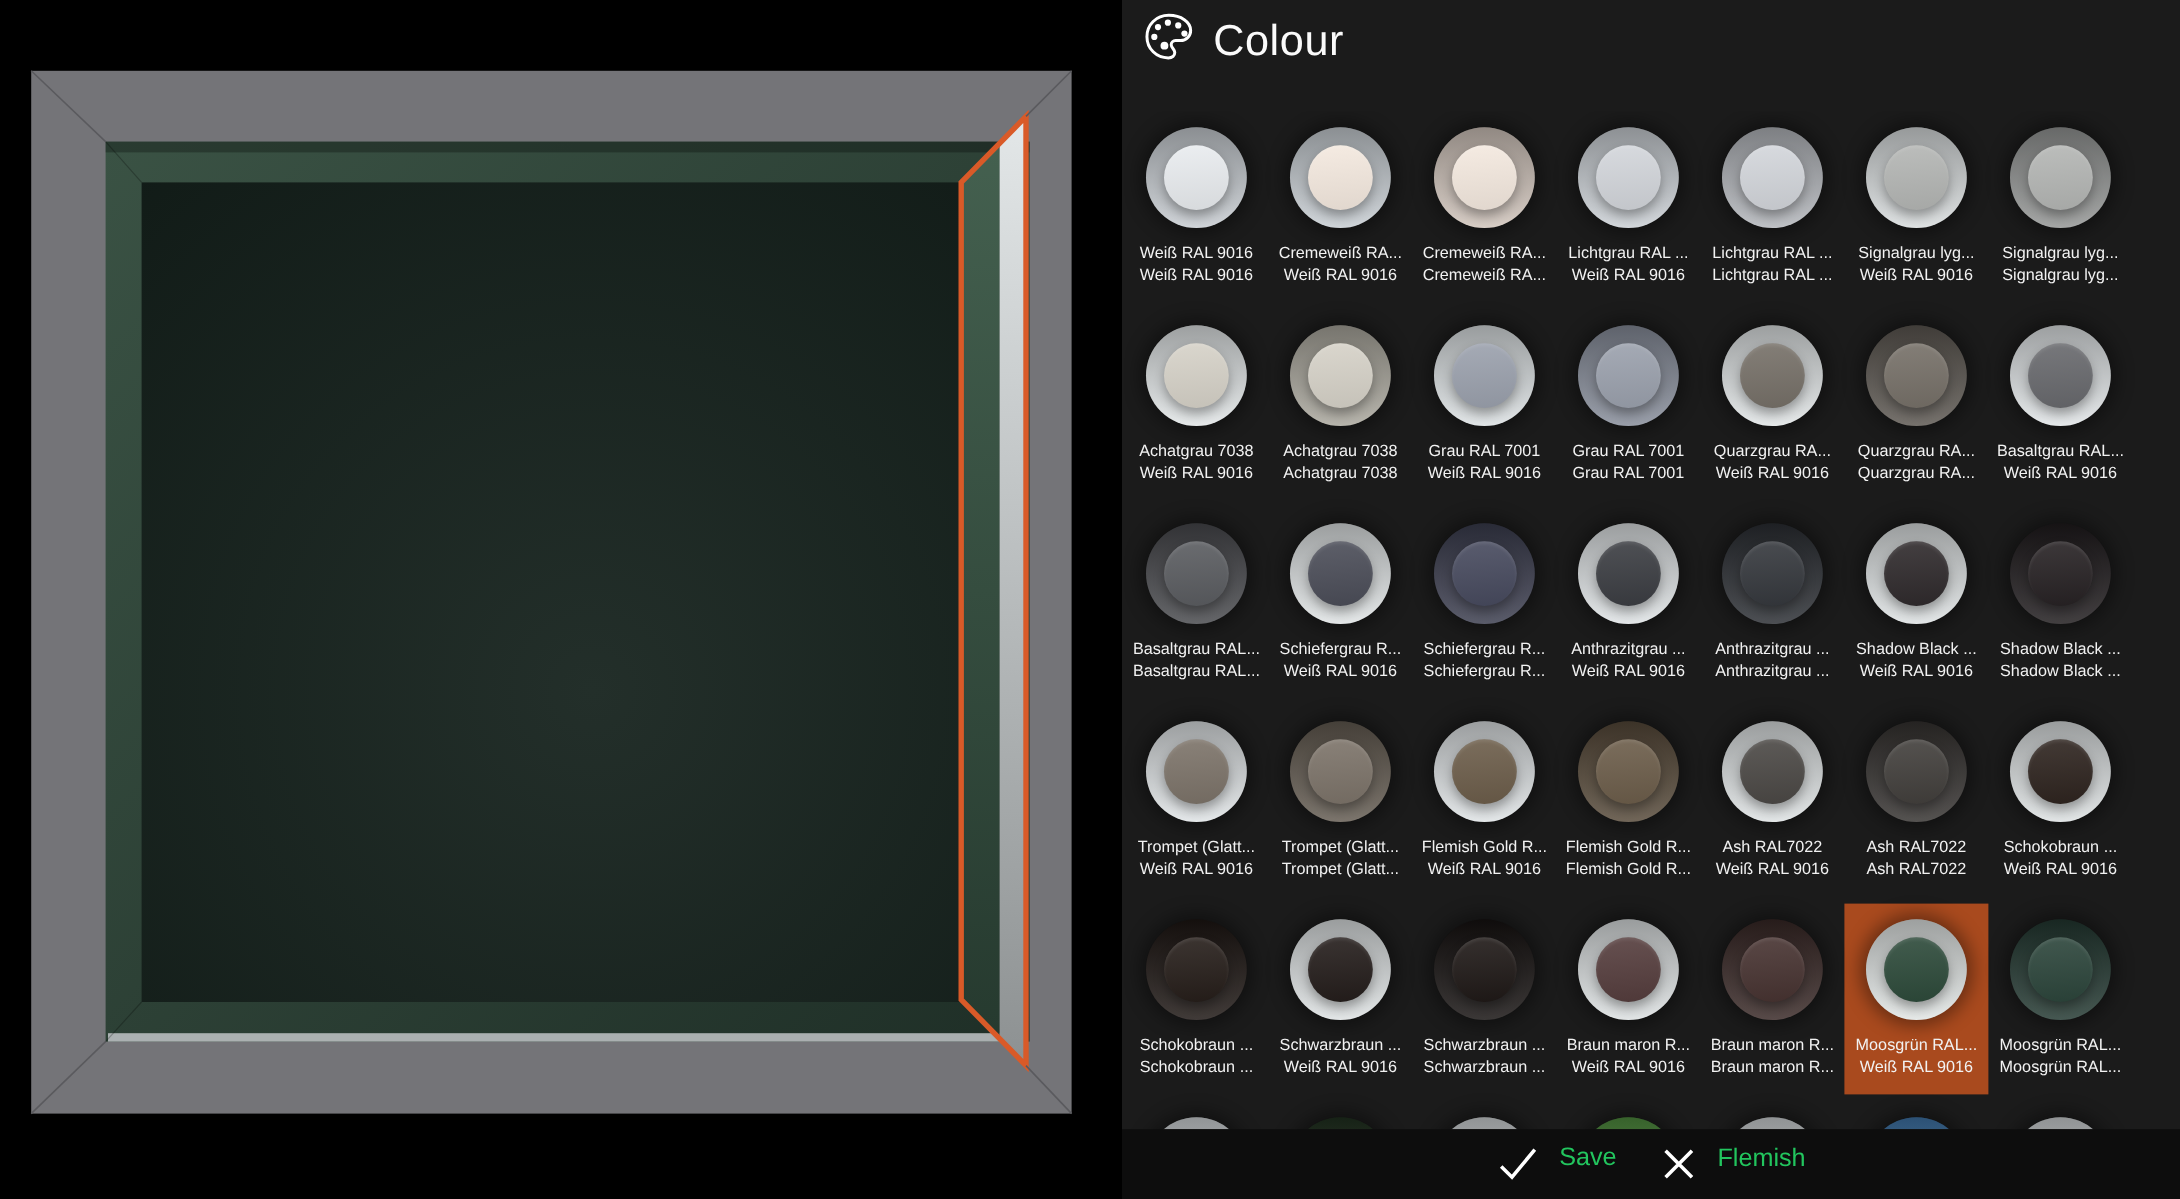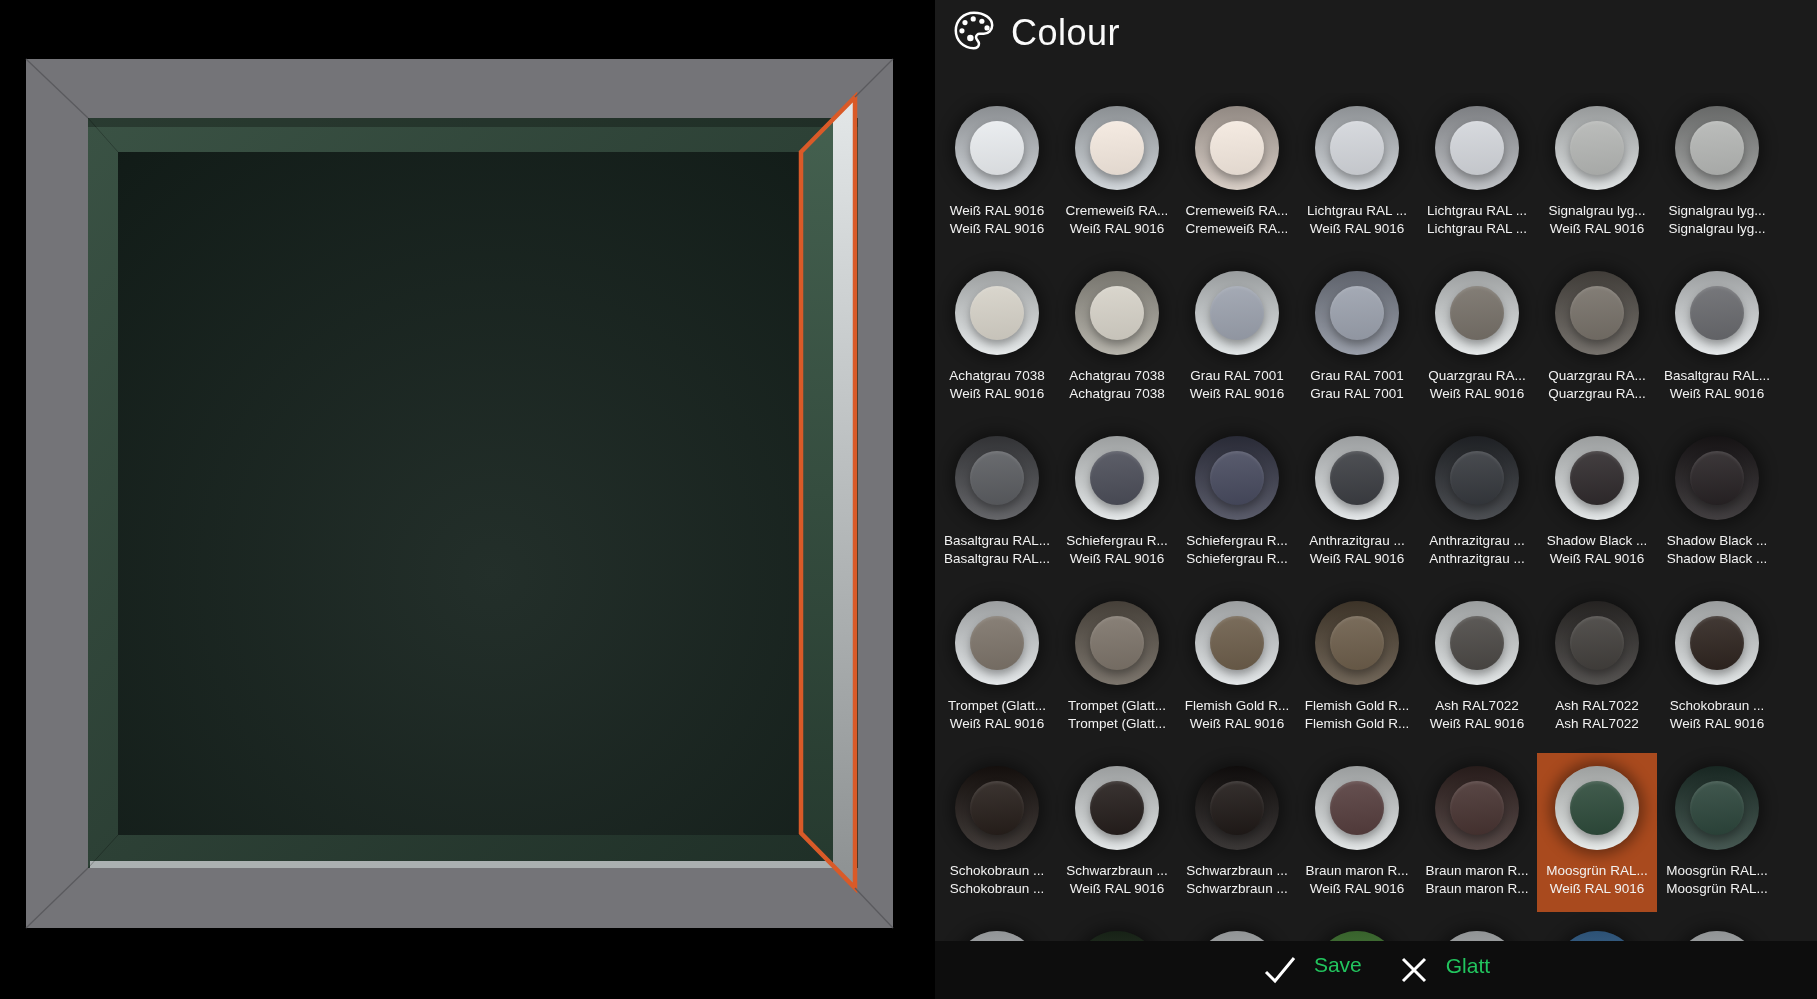--- a/index.html
+++ b/index.html
@@ -397,16 +397,16 @@
         </svg>
       </span>
       <span>Save</span>
     </div>
     <div class="footer-btn">
       <span>
         <svg width="32" height="32" viewBox="0 0 32 32">
           <path d="M5 5 L27 27 M27 5 L5 27" stroke="#ffffff" stroke-width="3"></path>
         </svg>
       </span>
-      <span>Glatt</span>
+      <span>Flemish</span>
     </div>
   </div>
 </div>
 
 </body></html>

